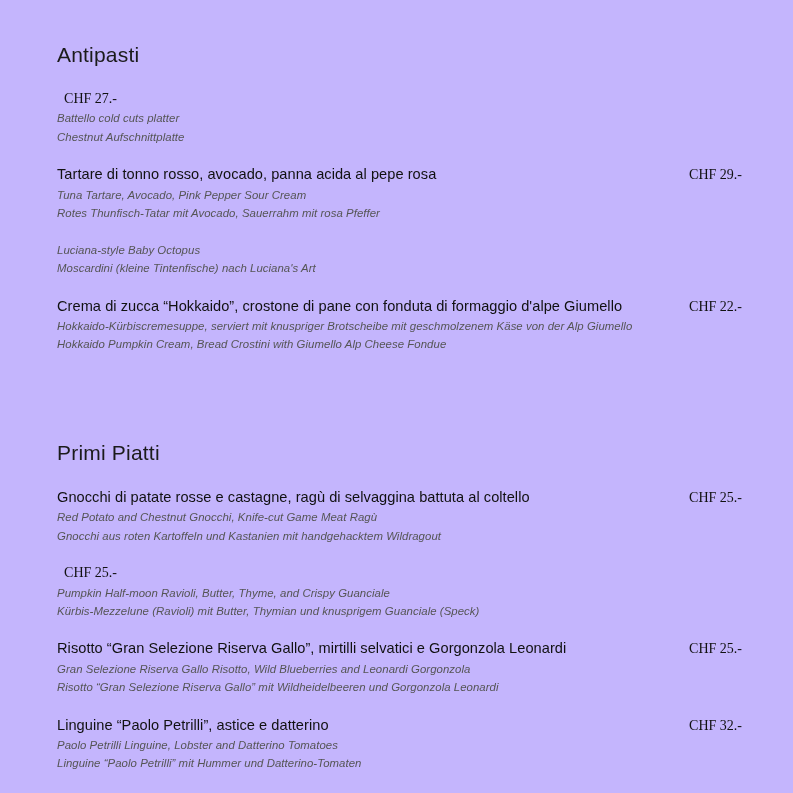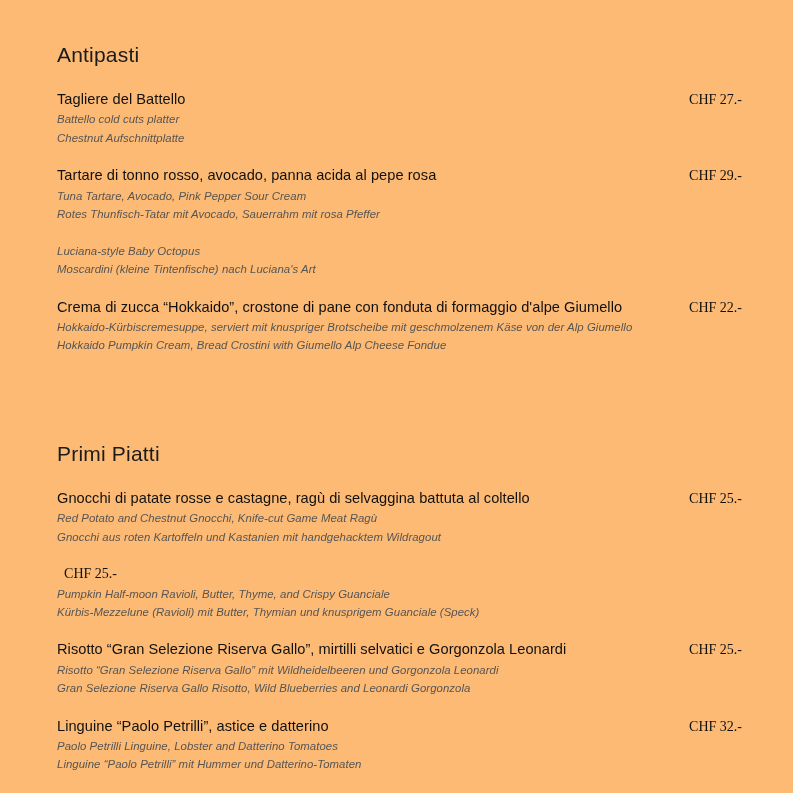--- a/index.html
+++ b/index.html
@@ -14,21 +14,21 @@
     font-family: "Liberation Sans", sans-serif;
     color: #1a1a1a;
     overflow: hidden;
   }
 
   .menu-page {
     width: 793px;
     height: 793px;
     box-sizing: border-box;
     padding: 42px 51px 0 57px;
-    background: #fdba74;
+    background: #c4b5fd;
   }
 
   .menu-section {
     display: block;
   }
 
   .menu-section + .menu-section {
     margin-top: 86px;
   }
 
@@ -94,21 +94,20 @@
 </head>
 <body>
 
 <div class="menu-page">
   <div id="sections-root">
   <section class="menu-section">
     <h2 class="section-heading">Antipasti</h2>
     <div class="section-items">
   <div class="menu-item">
     <div class="item-headline">
-      <div class="item-name">Tagliere del Battello</div>
       <div class="item-price">CHF 27.-</div>
     </div>
     <div class="item-desc en">Battello cold cuts platter</div>
     <div class="item-desc de">Chestnut Aufschnittplatte</div>
   </div>
 
   <div class="menu-item">
     <div class="item-headline">
       <div class="item-name">Tartare di tonno rosso, avocado, panna acida al pepe rosa</div>
       <div class="item-price">CHF 29.-</div>
@@ -151,22 +150,22 @@
     </div>
     <div class="item-desc en">Pumpkin Half-moon Ravioli, Butter, Thyme, and Crispy Guanciale</div>
     <div class="item-desc de">Kürbis-Mezzelune (Ravioli) mit Butter, Thymian und knusprigem Guanciale (Speck)</div>
   </div>
 
   <div class="menu-item">
     <div class="item-headline">
       <div class="item-name">Risotto “Gran Selezione Riserva Gallo”, mirtilli selvatici e Gorgonzola Leonardi</div>
       <div class="item-price">CHF 25.-</div>
     </div>
+    <div class="item-desc en">Gran Selezione Riserva Gallo Risotto, Wild Blueberries and Leonardi Gorgonzola</div>
     <div class="item-desc de">Risotto “Gran Selezione Riserva Gallo” mit Wildheidelbeeren und Gorgonzola Leonardi</div>
-    <div class="item-desc en">Gran Selezione Riserva Gallo Risotto, Wild Blueberries and Leonardi Gorgonzola</div>
   </div>
 
   <div class="menu-item">
     <div class="item-headline">
       <div class="item-name">Linguine “Paolo Petrilli”, astice e datterino</div>
       <div class="item-price">CHF 32.-</div>
     </div>
     <div class="item-desc en">Paolo Petrilli Linguine, Lobster and Datterino Tomatoes</div>
     <div class="item-desc de">Linguine “Paolo Petrilli” mit Hummer und Datterino-Tomaten</div>
   </div>

